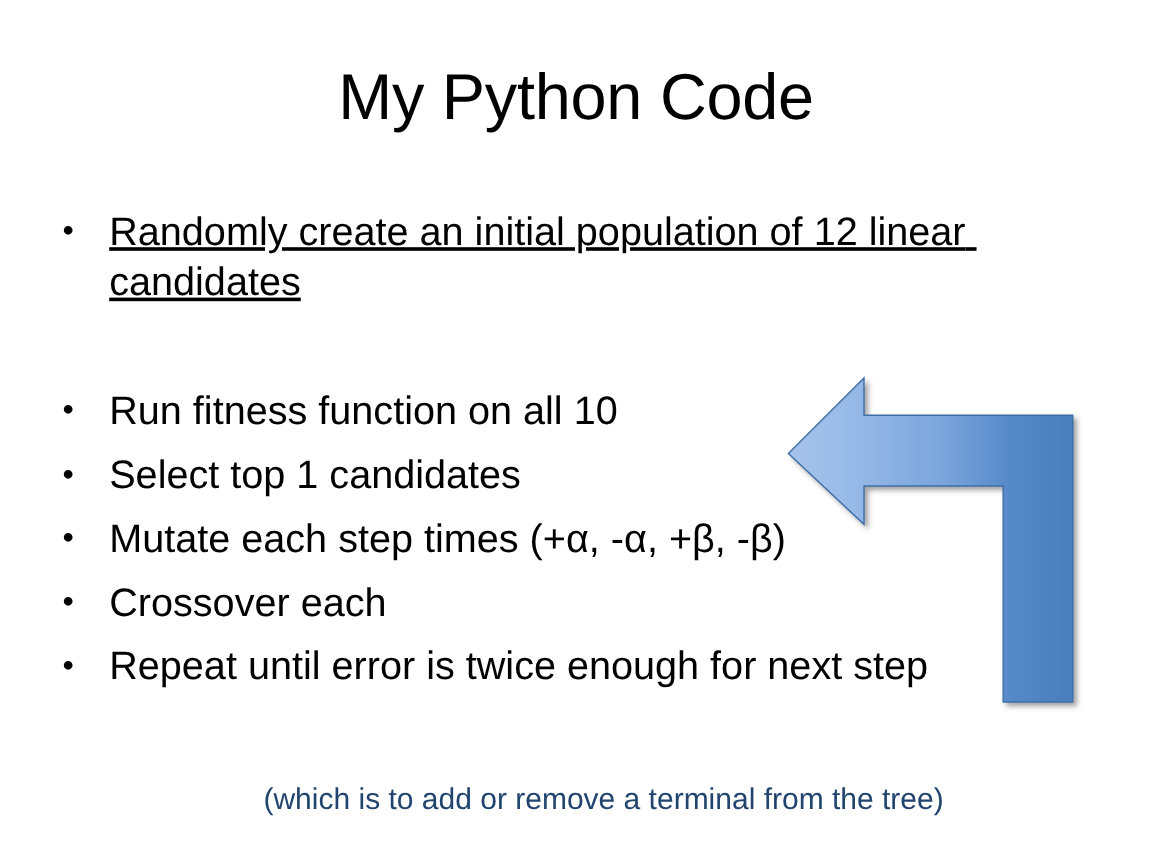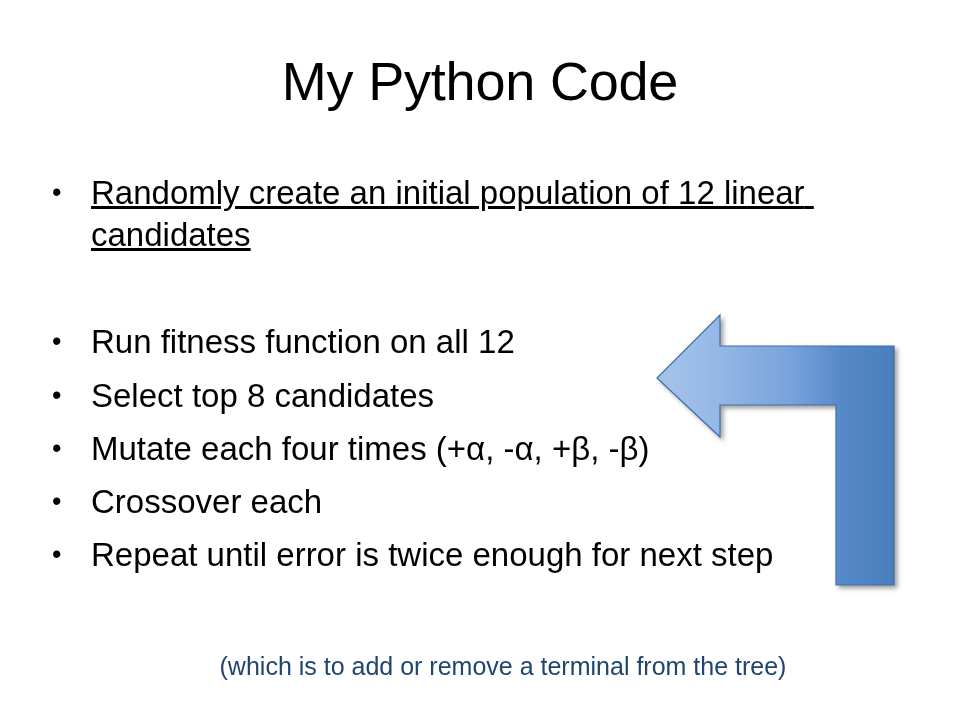--- a/index.html
+++ b/index.html
@@ -119,31 +119,31 @@
 
     <div class="bullet-row" id="bullet-row-0">
       <span class="bullet-marker">•</span>
       <span class="bullet-text">Randomly create an initial population of 12 linear candidates</span>
     </div>
 
     <div class="bullet-spacer"></div>
 
     <div class="bullet-row" id="bullet-row-1">
       <span class="bullet-marker">•</span>
-      <span class="bullet-text">Run fitness function on all 12</span>
+      <span class="bullet-text">Run fitness function on all 10</span>
     </div>
 
     <div class="bullet-row" id="bullet-row-2">
       <span class="bullet-marker">•</span>
-      <span class="bullet-text">Select top 8 candidates</span>
+      <span class="bullet-text">Select top 1 candidates</span>
     </div>
 
     <div class="bullet-row" id="bullet-row-3">
       <span class="bullet-marker">•</span>
-      <span class="bullet-text">Mutate each four times (+α, -α, +β, -β)</span>
+      <span class="bullet-text">Mutate each step times (+α, -α, +β, -β)</span>
     </div>
 
     <div class="bullet-row" id="bullet-row-4">
       <span class="bullet-marker">•</span>
       <span class="bullet-text">Crossover each</span>
     </div>
 
     <div class="bullet-row" id="bullet-row-5">
       <span class="bullet-marker">•</span>
       <span class="bullet-text">Repeat until error is twice enough for next step</span>

